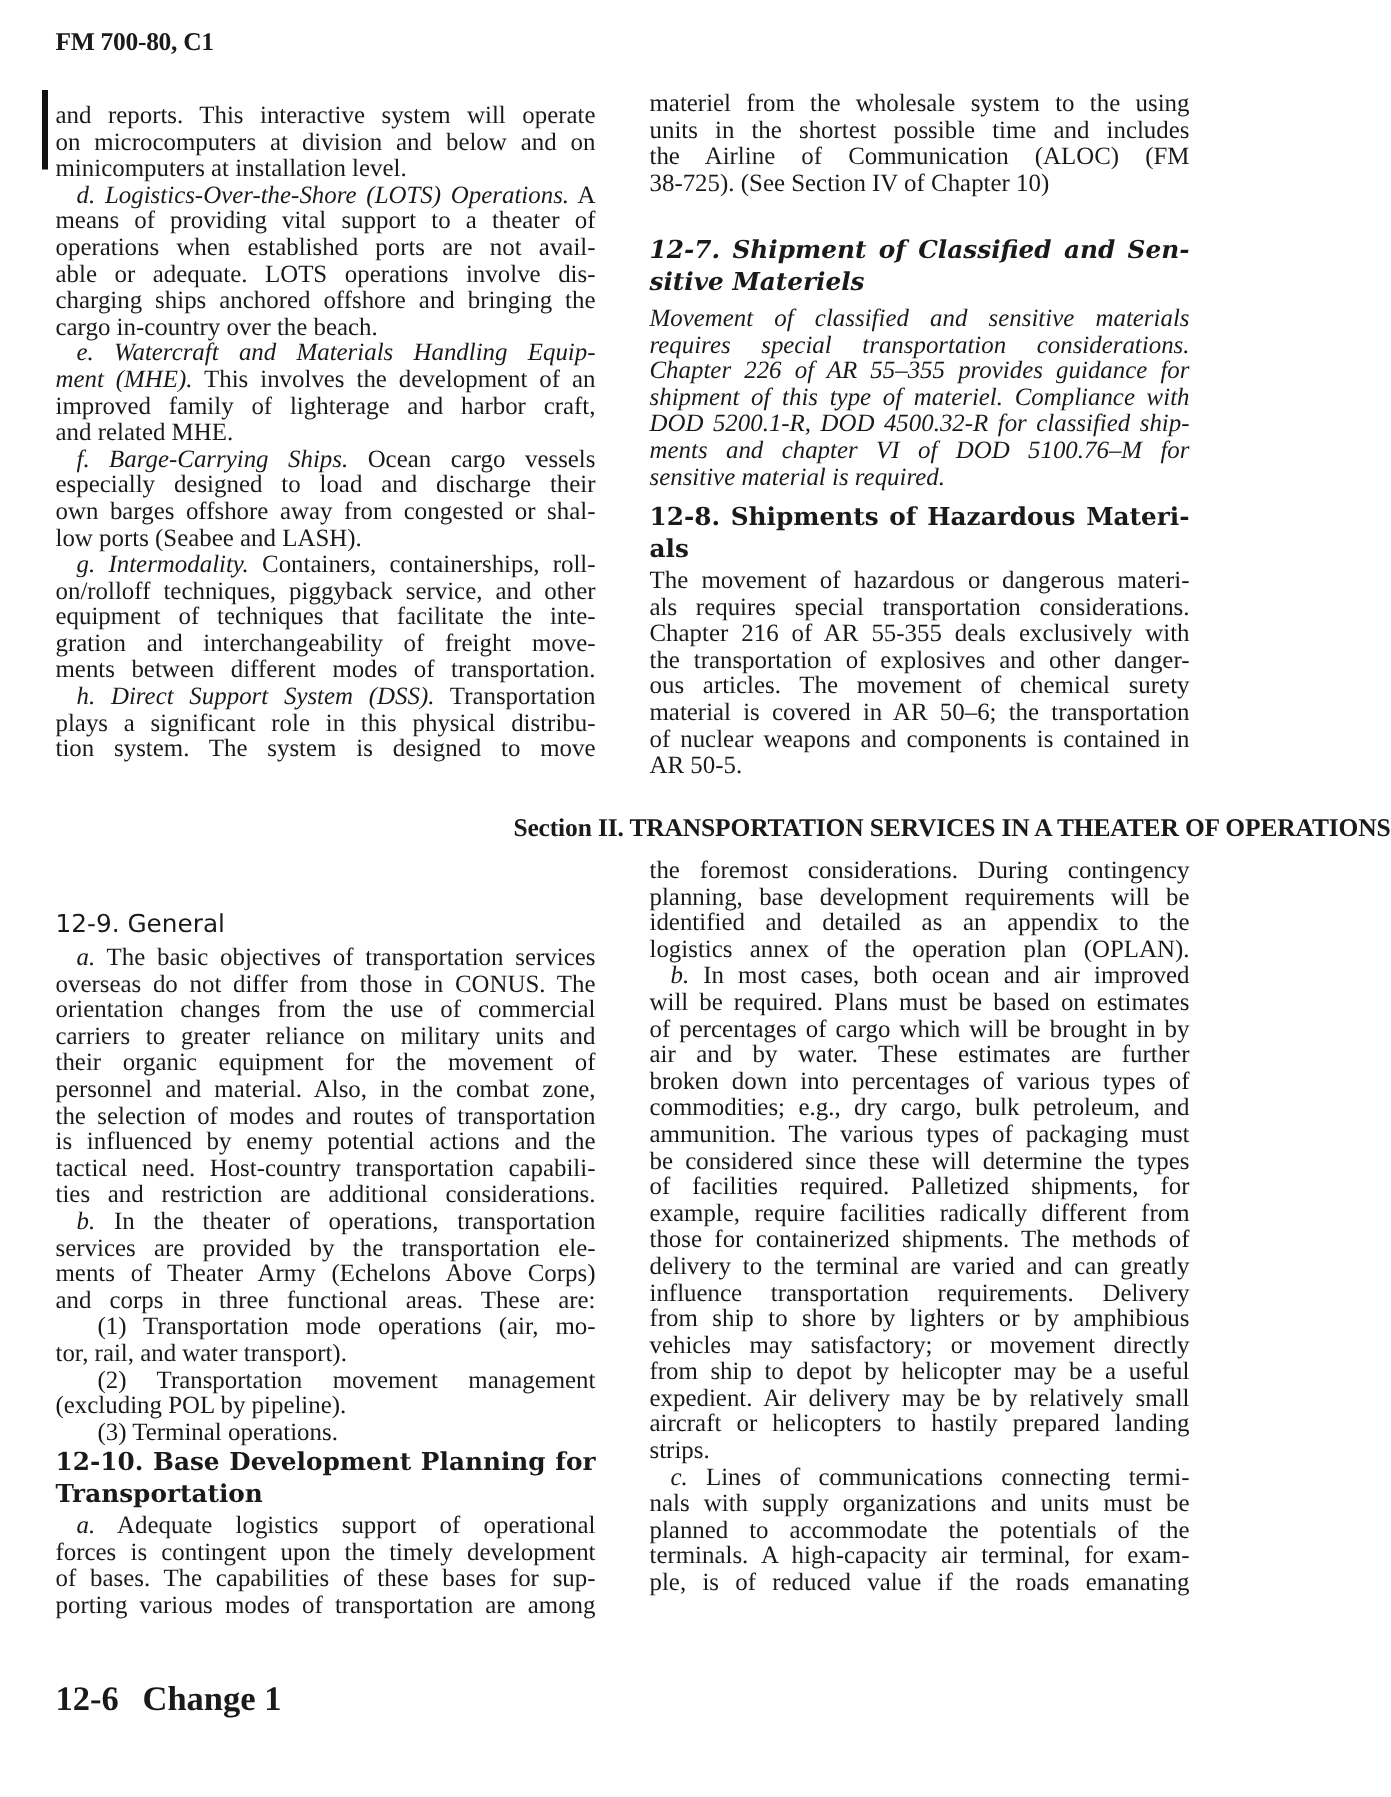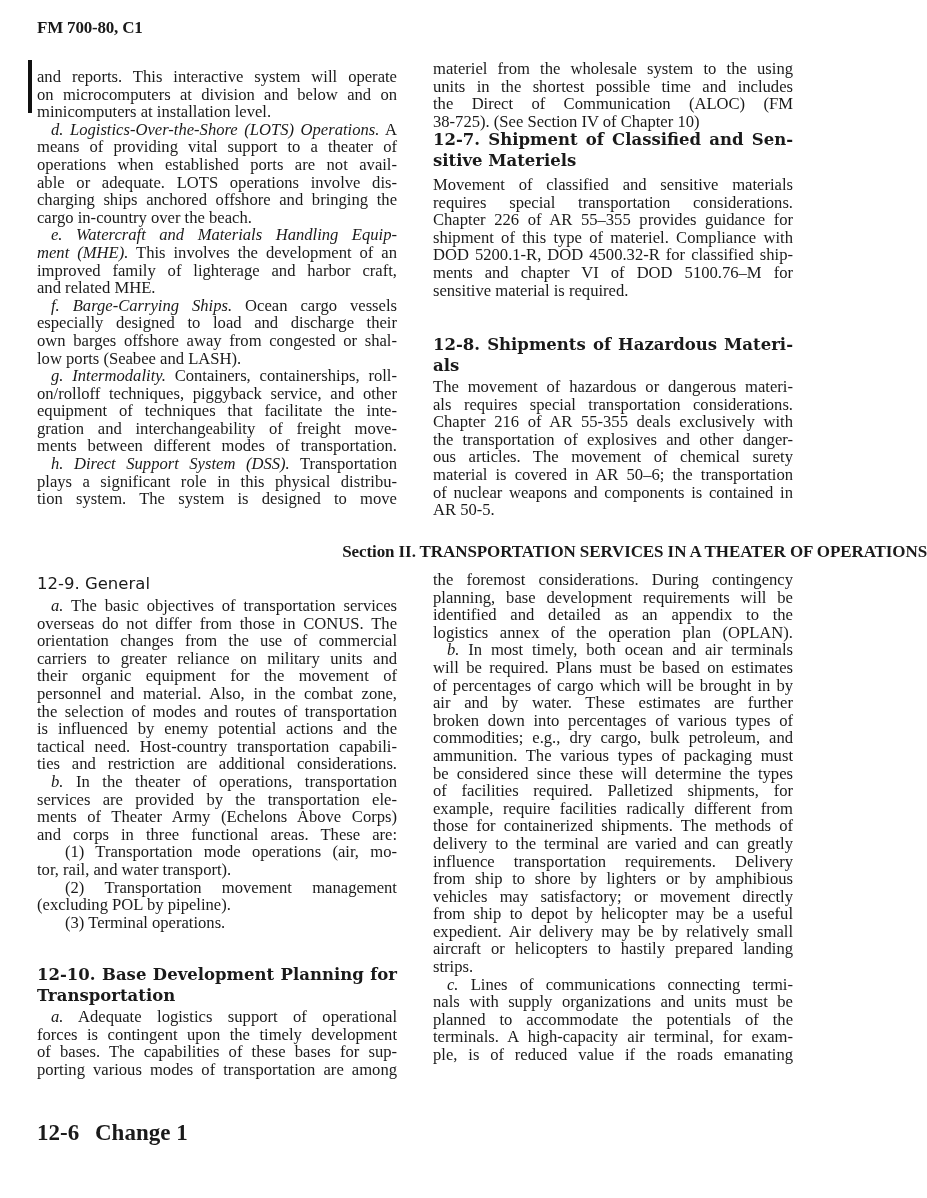--- a/index.html
+++ b/index.html
@@ -59,25 +59,25 @@
     <span class="ln">ments between different modes of transportation.</span>
 
     <span class="ln ind"><span class="it">h. Direct Support System (DSS).</span><span> Transportation</span></span>
     <span class="ln">plays a significant role in this physical distribu-</span>
     <span class="ln">tion system. The system is designed to move</span>
   </div>
 
   <div class="col col-right" style="top:60px;">
     <span class="ln">materiel from the wholesale system to the using</span>
     <span class="ln">units in the shortest possible time and includes</span>
-    <span class="ln">the Direct of Communication (ALOC) (FM</span>
+    <span class="ln">the Airline of Communication (ALOC) (FM</span>
     <span class="ln last">38-725). (See Section IV of Chapter 10)</span>
   </div>
 
-  <div class="col col-right" style="top:129px;">
+  <div class="col col-right" style="top:156px;font-style:italic;">
     <span class="h-para">12-7. Shipment of Classified and Sen-</span>
     <span class="h-para last">sitive Materiels</span>
     <div style="height:5px;"></div>
     <span class="ln">Movement of classified and sensitive materials</span>
     <span class="ln">requires special transportation considerations.</span>
     <span class="ln">Chapter 226 of AR 55–355 provides guidance for</span>
     <span class="ln">shipment of this type of materiel. Compliance with</span>
     <span class="ln">DOD 5200.1-R, DOD 4500.32-R for classified ship-</span>
     <span class="ln">ments and chapter VI of DOD 5100.76–M for</span>
     <span class="ln last">sensitive material is required.</span>
@@ -92,21 +92,21 @@
     <span class="ln">Chapter 216 of AR 55-355 deals exclusively with</span>
     <span class="ln">the transportation of explosives and other danger-</span>
     <span class="ln">ous articles. The movement of chemical surety</span>
     <span class="ln">material is covered in AR 50–6; the transportation</span>
     <span class="ln">of nuclear weapons and components is contained in</span>
     <span class="ln last">AR 50-5.</span>
   </div>
 
   <div class="section-title">Section II. TRANSPORTATION SERVICES IN A THEATER OF OPERATIONS</div>
 
-  <div class="col col-left" style="top:573px;">
+  <div class="col col-left" style="top:605px;">
     <span class="h-para last" style="font-weight:normal; font-family:'DejaVu Sans', sans-serif; font-size:16.5px;">12-9.  General</span>
     <div style="height:3px;"></div>
     <span class="ln ind"><span class="it">a.</span><span> The basic objectives of transportation services</span></span>
     <span class="ln">overseas do not differ from those in CONUS. The</span>
     <span class="ln">orientation changes from the use of commercial</span>
     <span class="ln">carriers to greater reliance on military units and</span>
     <span class="ln">their organic equipment for the movement of</span>
     <span class="ln">personnel and material. Also, in the combat zone,</span>
     <span class="ln">the selection of modes and routes of transportation</span>
     <span class="ln">is influenced by enemy potential actions and the</span>
@@ -134,21 +134,21 @@
     <span class="ln">of bases. The capabilities of these bases for sup-</span>
     <span class="ln">porting various modes of transportation are among</span>
   </div>
 
   <div class="col col-right" style="top:571px;">
     <span class="ln">the foremost considerations. During contingency</span>
     <span class="ln">planning, base development requirements will be</span>
     <span class="ln">identified and detailed as an appendix to the</span>
     <span class="ln">logistics annex of the operation plan (OPLAN).</span>
 
-    <span class="ln ind"><span class="it">b.</span><span> In most timely, both ocean and air terminals</span></span>
+    <span class="ln ind"><span class="it">b.</span><span> In most cases, both ocean and air improved</span></span>
     <span class="ln">will be required. Plans must be based on estimates</span>
     <span class="ln">of percentages of cargo which will be brought in by</span>
     <span class="ln">air and by water.  These estimates are further</span>
     <span class="ln">broken down into percentages of various types of</span>
     <span class="ln">commodities; e.g., dry cargo, bulk petroleum, and</span>
     <span class="ln">ammunition. The various types of packaging must</span>
     <span class="ln">be considered since these will determine the types</span>
     <span class="ln">of facilities required. Palletized shipments, for</span>
     <span class="ln">example, require facilities radically different from</span>
     <span class="ln">those for containerized shipments. The methods of</span>

